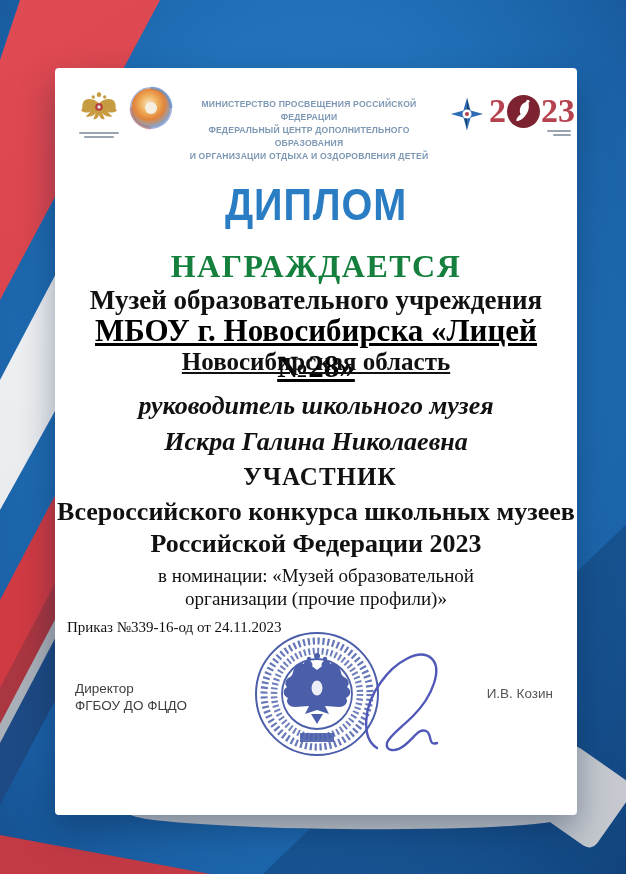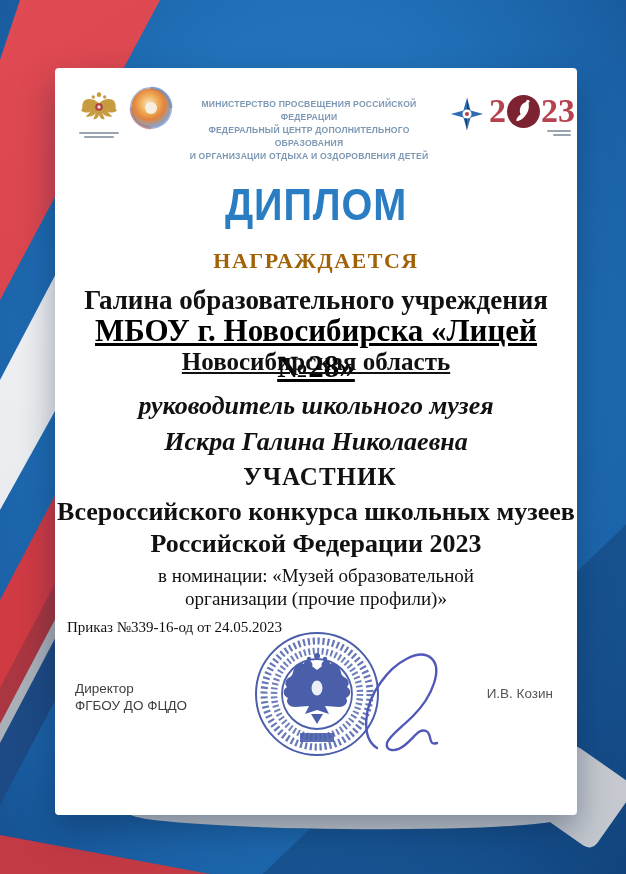--- a/index.html
+++ b/index.html
@@ -39,21 +39,21 @@
     color:#7d98b4;letter-spacing:.2px;}
   .cap-bars{display:flex;flex-direction:column;align-items:center;gap:2px;margin-top:2px;}
   .cap-bars i{display:block;height:2px;background:#9aa4ae;border-radius:1px;}
   .y-row{display:flex;align-items:center;gap:1px;font-family:"Liberation Serif",serif;
     font-weight:700;font-size:34px;color:#b5424e;line-height:34px;}
   .y-zero{width:33px;height:33px;border-radius:50%;background:#7c2231;position:relative;}
   .y-zero svg{position:absolute;inset:0;}
   
   .title{top:112px;font-family:"Liberation Sans",sans-serif;font-weight:700;font-size:44px;
     color:#2b7dc3;letter-spacing:1px;transform:scaleX(.9);}
-  .awarded{top:180px;font-weight:700;font-size:22px;letter-spacing:1.5px;color:#a16207;}
+  .awarded{top:180px;font-weight:700;font-size:32px;letter-spacing:1.5px;color:#15803d;}
   .rec1{top:217px;font-weight:700;font-size:27px;color:#111;}
   .rec2{top:245px;font-weight:700;font-size:31px;color:#000000;text-decoration:underline;}
   .region{top:280px;font-weight:700;font-size:25px;color:#111;text-decoration:underline;}
   .role{top:323px;font-weight:700;font-style:italic;font-size:26px;color:#111;}
   .person{top:359px;font-weight:700;font-style:italic;font-size:26px;color:#111;}
   .status{top:395px;font-weight:700;font-size:25px;letter-spacing:1px;color:#111;padding-left:8px;}
   .contest{top:428px;font-weight:700;font-size:26px;line-height:32px;color:#111;}
   .nomination{top:496px;font-size:19px;line-height:23px;color:#111;}
   .order{position:absolute;left:12px;top:551px;font-size:15px;color:#111;}
   .director{position:absolute;left:20px;top:612px;font-family:"Liberation Sans",sans-serif;
@@ -145,36 +145,36 @@
         <span>23</span>
       </div>
       <div class="cap-bars" style="align-items:flex-end;padding-right:4px;">
         <i style="width:24px;"></i>
           <i style="width:18px;"></i>
       </div>
     </div>
 
     <div class="abs title">ДИПЛОМ</div>
     <div class="abs awarded">НАГРАЖДАЕТСЯ</div>
-    <div class="abs rec1">Галина образовательного учреждения</div>
+    <div class="abs rec1">Музей образовательного учреждения</div>
     <div class="abs rec2">МБОУ г. Новосибирска «Лицей №28»</div>
     <div class="abs region">Новосибирская область</div>
     <div class="abs role">руководитель школьного музея</div>
     <div class="abs person">Искра Галина Николаевна</div>
     <div class="abs status">УЧАСТНИК</div>
     <div class="abs contest">
       <div>Всероссийского конкурса школьных музеев</div>
       <div>Российской Федерации 2023</div>
     </div>
     <div class="abs nomination">
       <div>в номинации: «Музей образовательной</div>
       <div>организации (прочие профили)»</div>
     </div>
 
-    <div class="order">Приказ №339-16-од от 24.05.2023</div>
+    <div class="order">Приказ №339-16-од от 24.11.2023</div>
 
     <div class="director">
       <div>Директор</div>
       <div>ФГБОУ ДО ФЦДО</div>
     </div>
 
     <div class="seal">
       <svg viewBox="0 0 128 128" width="128" height="128">
         <g stroke="#3b51a3" fill="none">
           <circle cx="64" cy="64" r="61" stroke-width="2"></circle>

